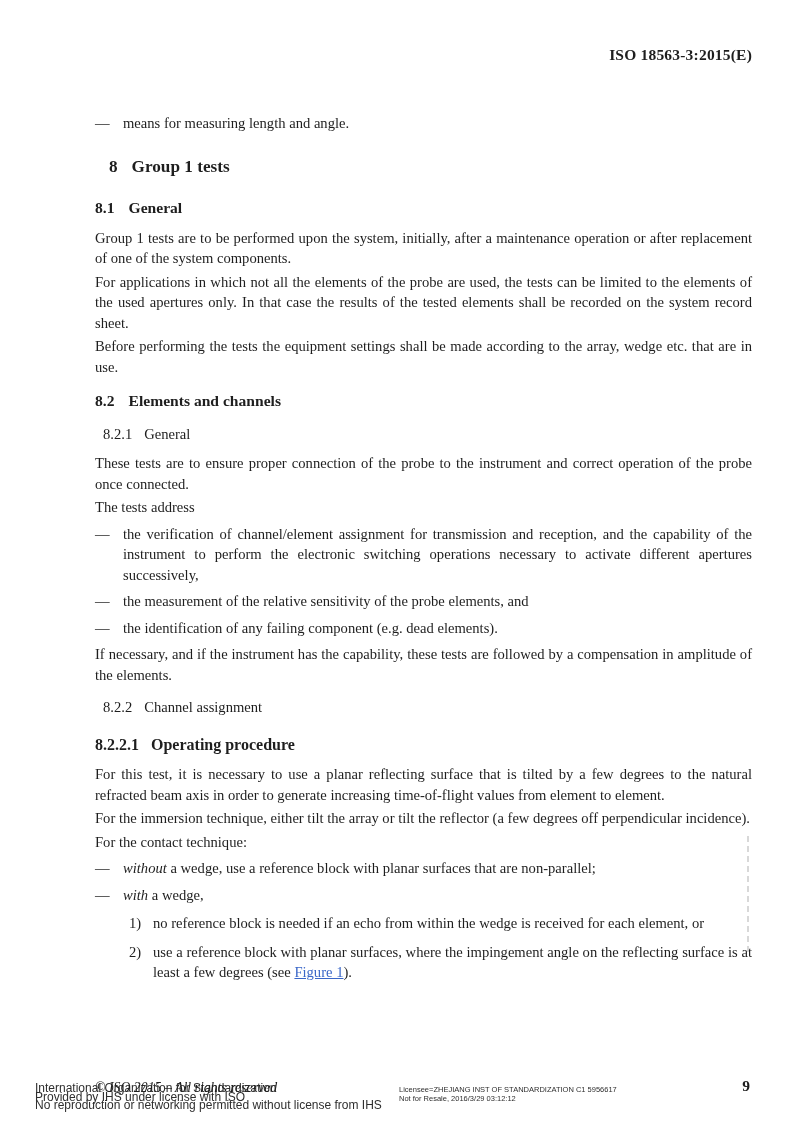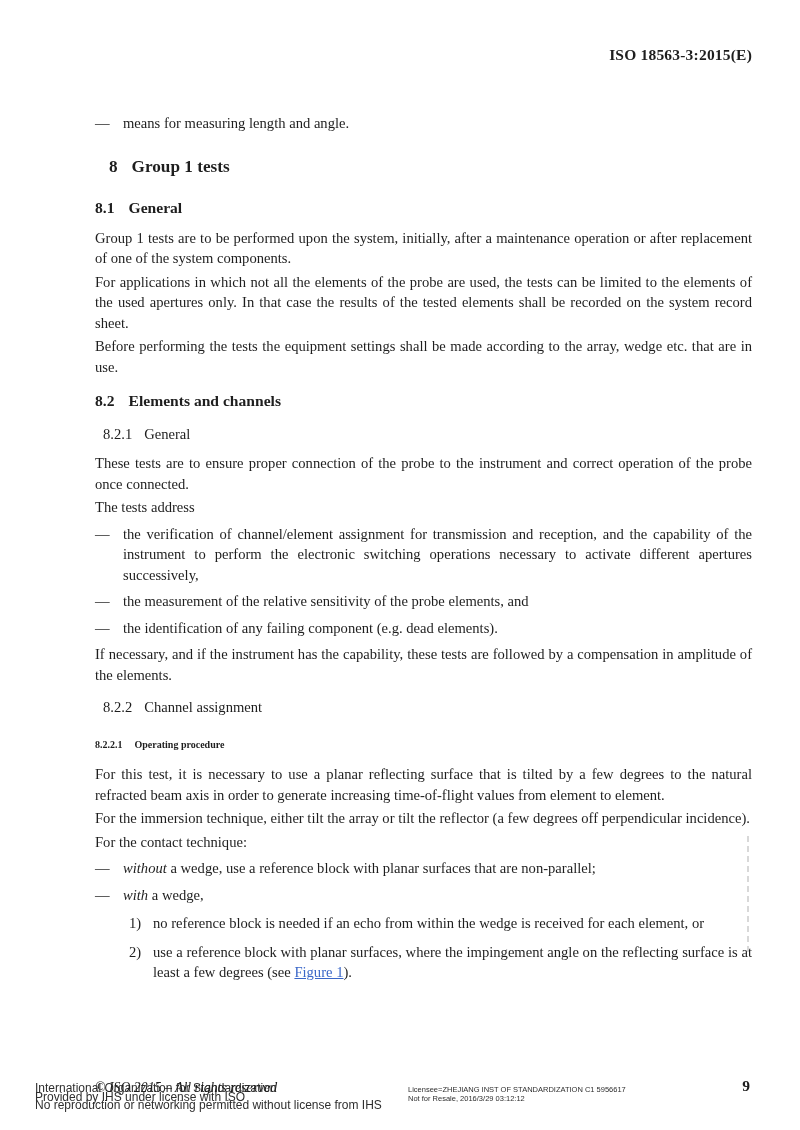--- a/index.html
+++ b/index.html
@@ -7,41 +7,41 @@
   .page{position:relative;width:800px;height:1120px;overflow:hidden;background:#ffffff;}
 
   .doc-ref{position:absolute;top:46px;right:48px;font-size:15.5px;font-weight:bold;letter-spacing:.2px;}
 
   .content{position:absolute;left:95px;width:657px;top:0;font-size:14.6px;line-height:20.5px;}
   .content p{margin:3px 0;text-align:justify;}
 
   .h1{font-size:17.2px;line-height:24px;font-weight:bold;margin:21px 14px 18px;}
   .h2{font-size:15.6px;line-height:22px;font-weight:bold;margin:13px 0 9px;}
   .h3{font-size:14.6px;line-height:20px;font-weight:normal;margin:12px 8px 9px;}
-  .h4{font-size:10px;line-height:20px;font-weight:bold;margin:18px 0 9px;}
+  .h4{font-size:16px;line-height:20px;font-weight:bold;margin:18px 0 9px;}
   .h-num{display:inline-block;margin-right:14px;}
   .h3 .h-num,.h4 .h-num{margin-right:12px;}
 
   .dash-item{display:flex;margin:6px 0;}
   .dash-item .marker{flex:0 0 28px;}
   .dash-item p{margin:0;flex:1;}
   .intro-item{margin-top:113px;}
 
   .num-item{display:flex;margin:8px 0 8px 34px;}
   .num-item .marker{flex:0 0 24px;}
   .num-item p{margin:0;flex:1;}
 
   em{font-style:italic;}
   a.link{color:#3a67c8;text-decoration:underline;cursor:pointer;}
 
   .right-marks{position:absolute;left:747px;top:836px;height:116px;width:0;border-left:2px dashed #cccccc;opacity:.75;}
 
   .footer-copyright{position:absolute;left:95px;top:1080px;font-size:13.8px;color:#1e1e1e;z-index:2;font-style:italic;}
   .footer-stamp{position:absolute;left:35px;top:1084px;font-family:"Liberation Sans",sans-serif;font-size:12px;line-height:8.5px;color:#2e2e2e;z-index:1;}
-  .footer-license{position:absolute;left:408px;top:1086px;font-family:"Liberation Sans",sans-serif;font-size:7.5px;line-height:8.5px;color:#2e2e2e;}
+  .footer-license{position:absolute;left:399px;top:1086px;font-family:"Liberation Sans",sans-serif;font-size:7.5px;line-height:8.5px;color:#2e2e2e;}
   .footer-pageno{position:absolute;right:50px;top:1077px;font-size:15.5px;font-weight:bold;}
 </style>
 </head>
 <body>
 
 <div class="page">
 
   <div class="doc-ref">ISO 18563-3:2015(E)</div>
 
   <div class="content">

